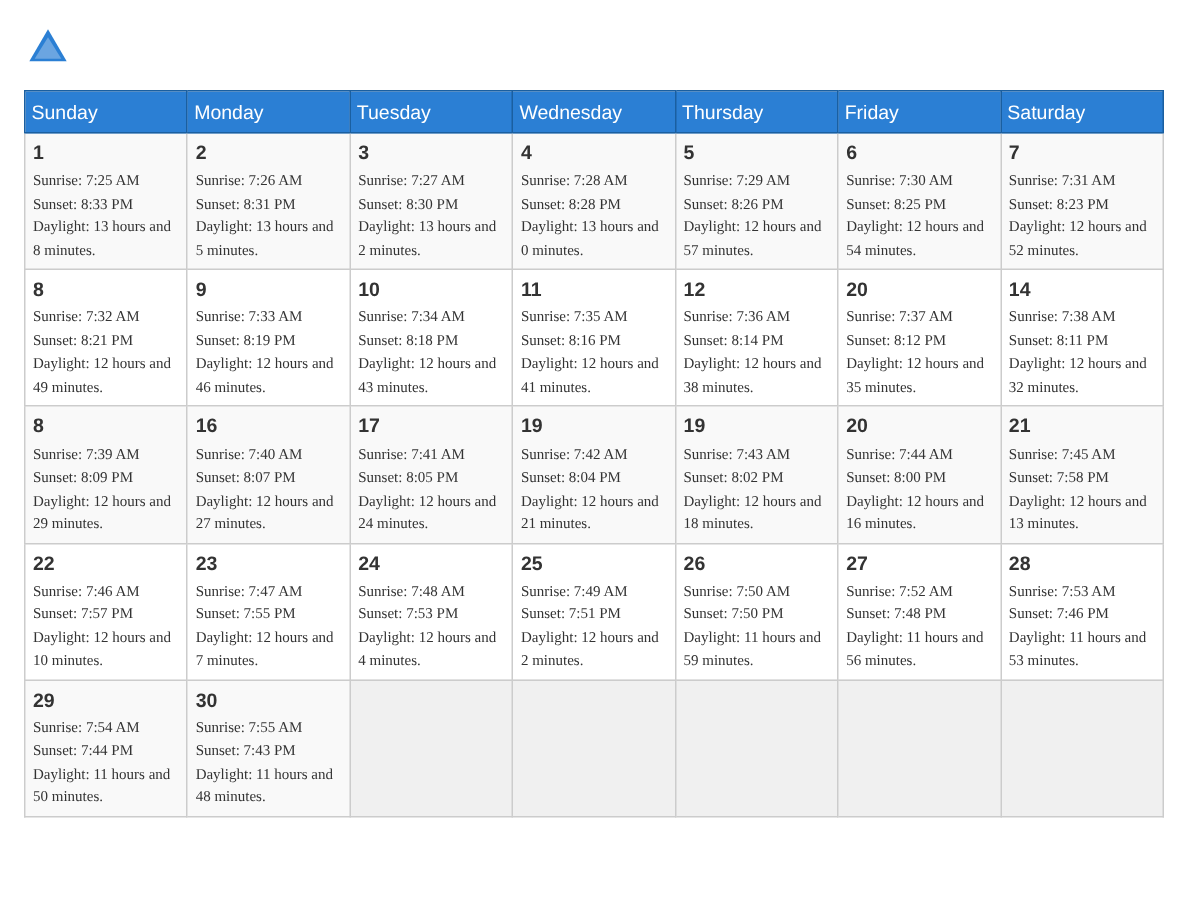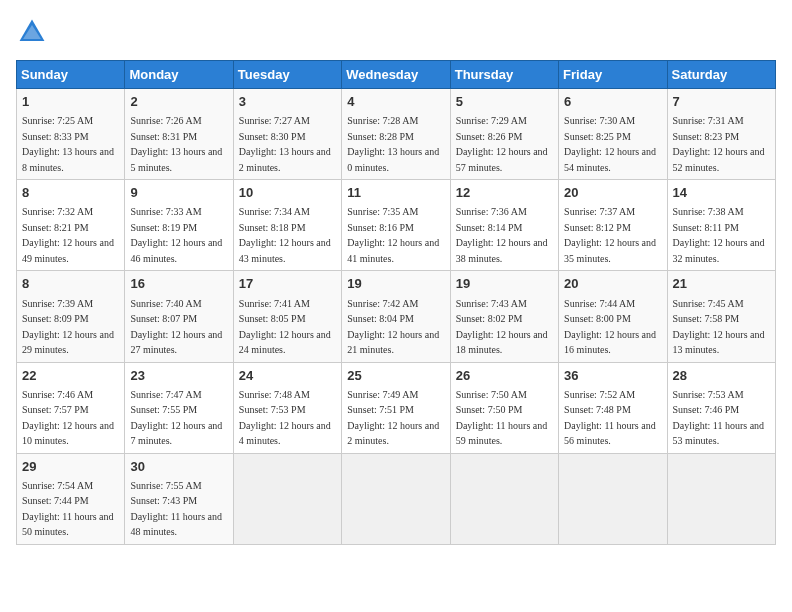--- a/index.html
+++ b/index.html
@@ -46,21 +46,21 @@
       width: 100%;
       border-collapse: collapse;
       font-size: 11px;
     }
     thead tr th {
       background-color: #2b7fd4;
       color: #fff;
       padding: 6px 4px;
       text-align: left;
       font-size: 13px;
-      font-weight: bold;
+      font-weight: normal;
       border: 1px solid #1a5fa0;
     }
     tbody tr td {
       border: 1px solid #ccc;
       vertical-align: top;
       padding: 4px 5px;
       width: calc(100% / 7);
       min-height: 70px;
       color: #333;
       line-height: 1.4;
@@ -146,21 +146,21 @@
         <td><span class="day-num">19</span><span class="day-info">Sunrise: 7:43 AM<br>Sunset: 8:02 PM<br>Daylight: 12 hours and 18 minutes.</span></td>
         <td><span class="day-num">20</span><span class="day-info">Sunrise: 7:44 AM<br>Sunset: 8:00 PM<br>Daylight: 12 hours and 16 minutes.</span></td>
         <td><span class="day-num">21</span><span class="day-info">Sunrise: 7:45 AM<br>Sunset: 7:58 PM<br>Daylight: 12 hours and 13 minutes.</span></td>
       </tr>
       <tr>
         <td><span class="day-num">22</span><span class="day-info">Sunrise: 7:46 AM<br>Sunset: 7:57 PM<br>Daylight: 12 hours and 10 minutes.</span></td>
         <td><span class="day-num">23</span><span class="day-info">Sunrise: 7:47 AM<br>Sunset: 7:55 PM<br>Daylight: 12 hours and 7 minutes.</span></td>
         <td><span class="day-num">24</span><span class="day-info">Sunrise: 7:48 AM<br>Sunset: 7:53 PM<br>Daylight: 12 hours and 4 minutes.</span></td>
         <td><span class="day-num">25</span><span class="day-info">Sunrise: 7:49 AM<br>Sunset: 7:51 PM<br>Daylight: 12 hours and 2 minutes.</span></td>
         <td><span class="day-num">26</span><span class="day-info">Sunrise: 7:50 AM<br>Sunset: 7:50 PM<br>Daylight: 11 hours and 59 minutes.</span></td>
-        <td><span class="day-num">36</span><span class="day-info">Sunrise: 7:52 AM<br>Sunset: 7:48 PM<br>Daylight: 11 hours and 56 minutes.</span></td>
+        <td><span class="day-num">27</span><span class="day-info">Sunrise: 7:52 AM<br>Sunset: 7:48 PM<br>Daylight: 11 hours and 56 minutes.</span></td>
         <td><span class="day-num">28</span><span class="day-info">Sunrise: 7:53 AM<br>Sunset: 7:46 PM<br>Daylight: 11 hours and 53 minutes.</span></td>
       </tr>
       <tr>
         <td><span class="day-num">29</span><span class="day-info">Sunrise: 7:54 AM<br>Sunset: 7:44 PM<br>Daylight: 11 hours and 50 minutes.</span></td>
         <td><span class="day-num">30</span><span class="day-info">Sunrise: 7:55 AM<br>Sunset: 7:43 PM<br>Daylight: 11 hours and 48 minutes.</span></td>
         <td class="empty-cell"></td>
         <td class="empty-cell"></td>
         <td class="empty-cell"></td>
         <td class="empty-cell"></td>
         <td class="empty-cell"></td>

